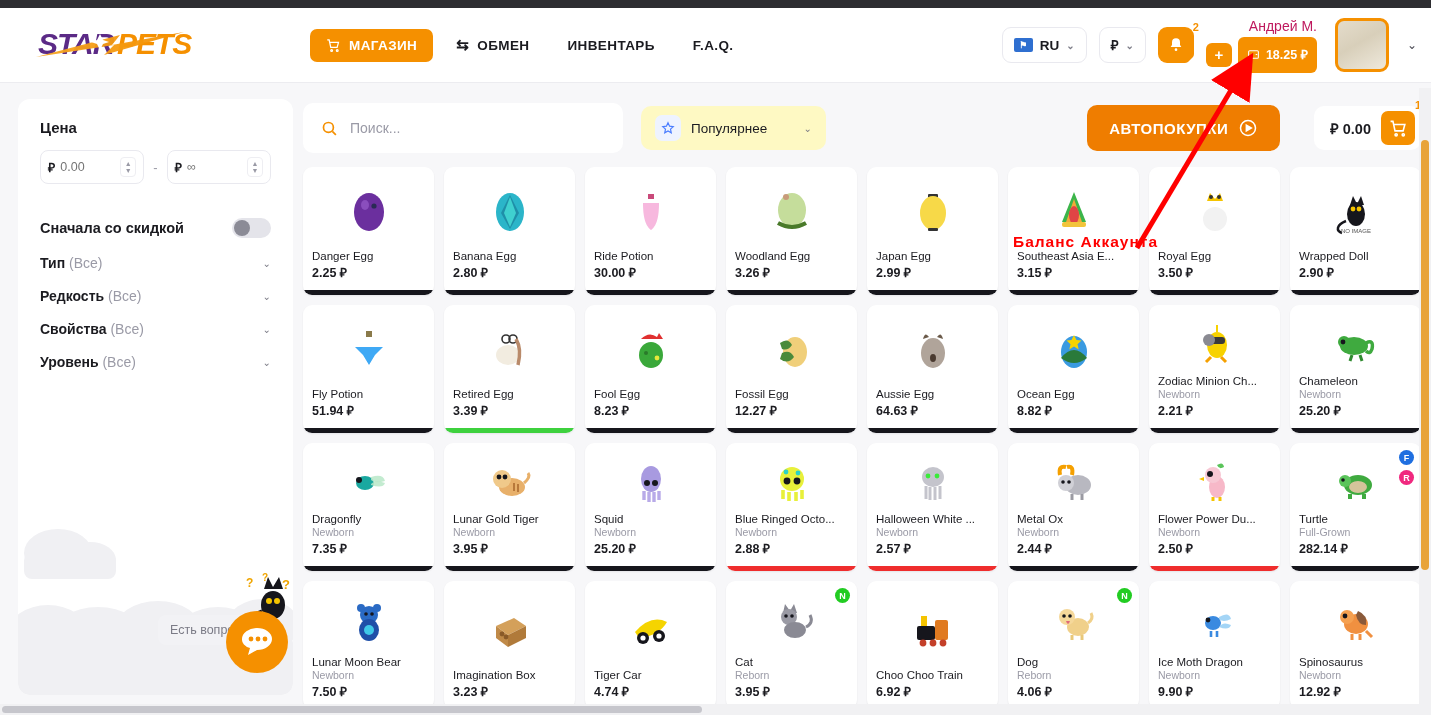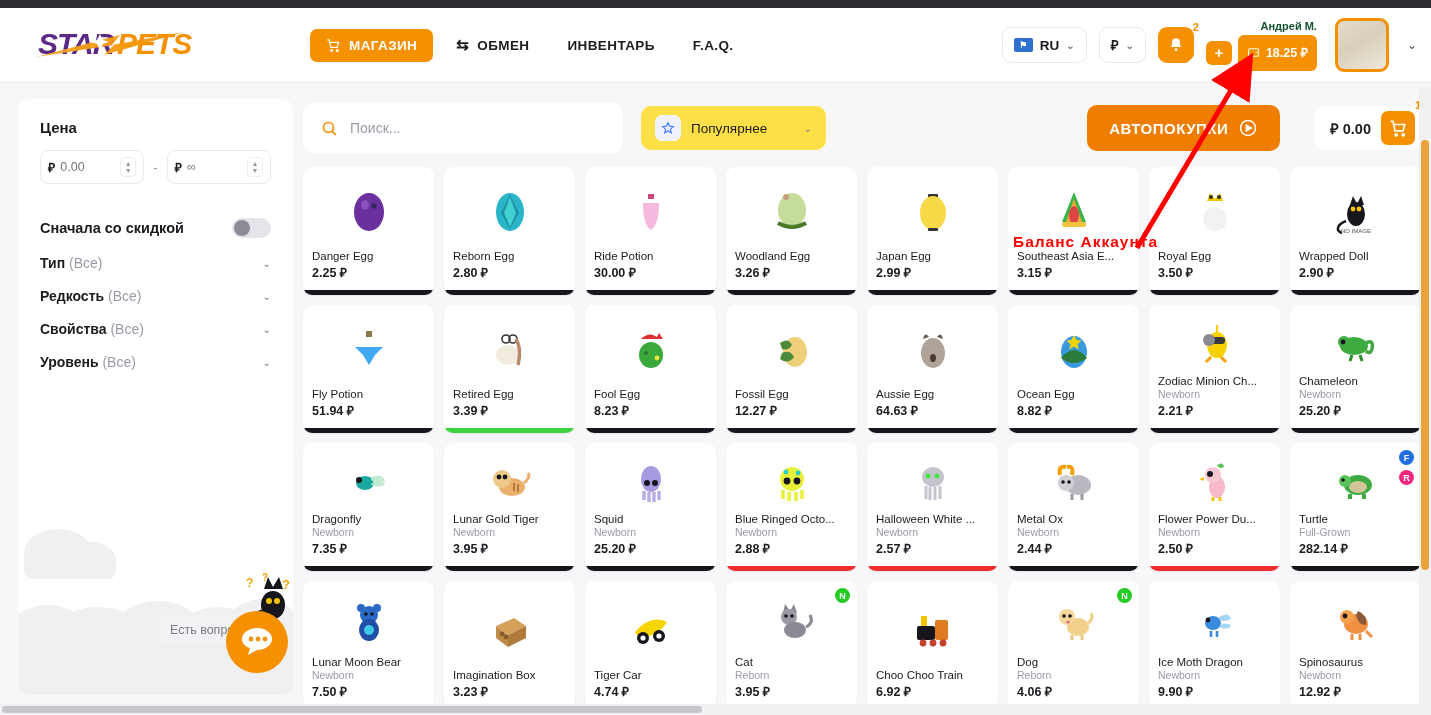--- a/index.html
+++ b/index.html
@@ -61,21 +61,21 @@
   }
   .bell::after{
     content:''; position:absolute; right:-1px; bottom:-1px;
     border-width:0 0 9px 9px; border-style:solid; border-color:transparent transparent #fff transparent;
   }
   .bell-badge {
     position:absolute; top:-6px; right:-5px; color:#f59000; font-size:11px; font-weight:700;
   }
 
   .user-block { display:flex; flex-direction:column; align-items:flex-end; gap:3px; }
-  .user-name { font-size:11px; font-weight:700; color:#14532d; }
+  .user-name { font-size:14px; font-weight:400; color:#be185d; }
   .user-row { display:flex; align-items:center; gap:6px; }
   .plus-btn {
     width:26px; height:24px; border-radius:6px; background:#f59000; color:#fff;
     display:flex; align-items:center; justify-content:center; font-size:15px; font-weight:700; cursor:pointer;
   }
   .balance-btn {
     display:flex; align-items:center; gap:6px;
     background:#f59000; color:#fff; border-radius:6px; height:36px; padding:0 9px;
     font-size:12.5px; font-weight:700; cursor:pointer;
   }
@@ -154,21 +154,21 @@
     width:320px; height:50px; background:#fff; border-radius:10px;
     display:flex; align-items:center; gap:12px; padding:0 18px;
   }
   .search-box input {
     border:none; outline:none; font-size:14px; color:#1b1b20; flex:1;
     font-family:"Liberation Sans", sans-serif; background:transparent;
   }
   .search-box input::placeholder { color:#9a9aa6; }
 
   .sort-box {
-    width:185px; height:44px; background:#fde047; border-radius:10px;
+    width:185px; height:44px; background:#fef9c3; border-radius:10px;
     display:flex; align-items:center; gap:10px; padding:0 14px; cursor:pointer;
   }
   .star-chip {
     width:26px; height:26px; border-radius:7px; background:#eef3ff;
     display:flex; align-items:center; justify-content:center;
   }
   .sort-label { font-size:13.5px; color:#1b1b20; flex:1; }
 
   .auto-btn {
     margin-left:auto;
@@ -499,21 +499,21 @@
         <div class="card">
 
     <div class="card-img">
       <svg width="48" height="48" viewBox="0 0 48 48">
               <ellipse cx="24" cy="25" rx="14" ry="19" fill="#2bb5c9"></ellipse>
               <path d="M24 8 L33 26 L24 42 L15 26z" fill="#1f8fa8"></path>
               <path d="M24 10 L30 26 L24 40 L18 26z" fill="#3fd0cf"></path>
             </svg>
     </div>
     <div class="card-info">
-      <div class="card-name">Reborn Egg</div>
+      <div class="card-name">Banana Egg</div>
 
       <div class="card-price">2.80 ₽</div>
     </div>
     <div class="card-bar "></div>
         </div>
         <div class="card">
 
     <div class="card-img">
       <svg width="48" height="48" viewBox="0 0 48 48">
               <rect x="21" y="7" width="6" height="5" fill="#c94a7a"></rect>

